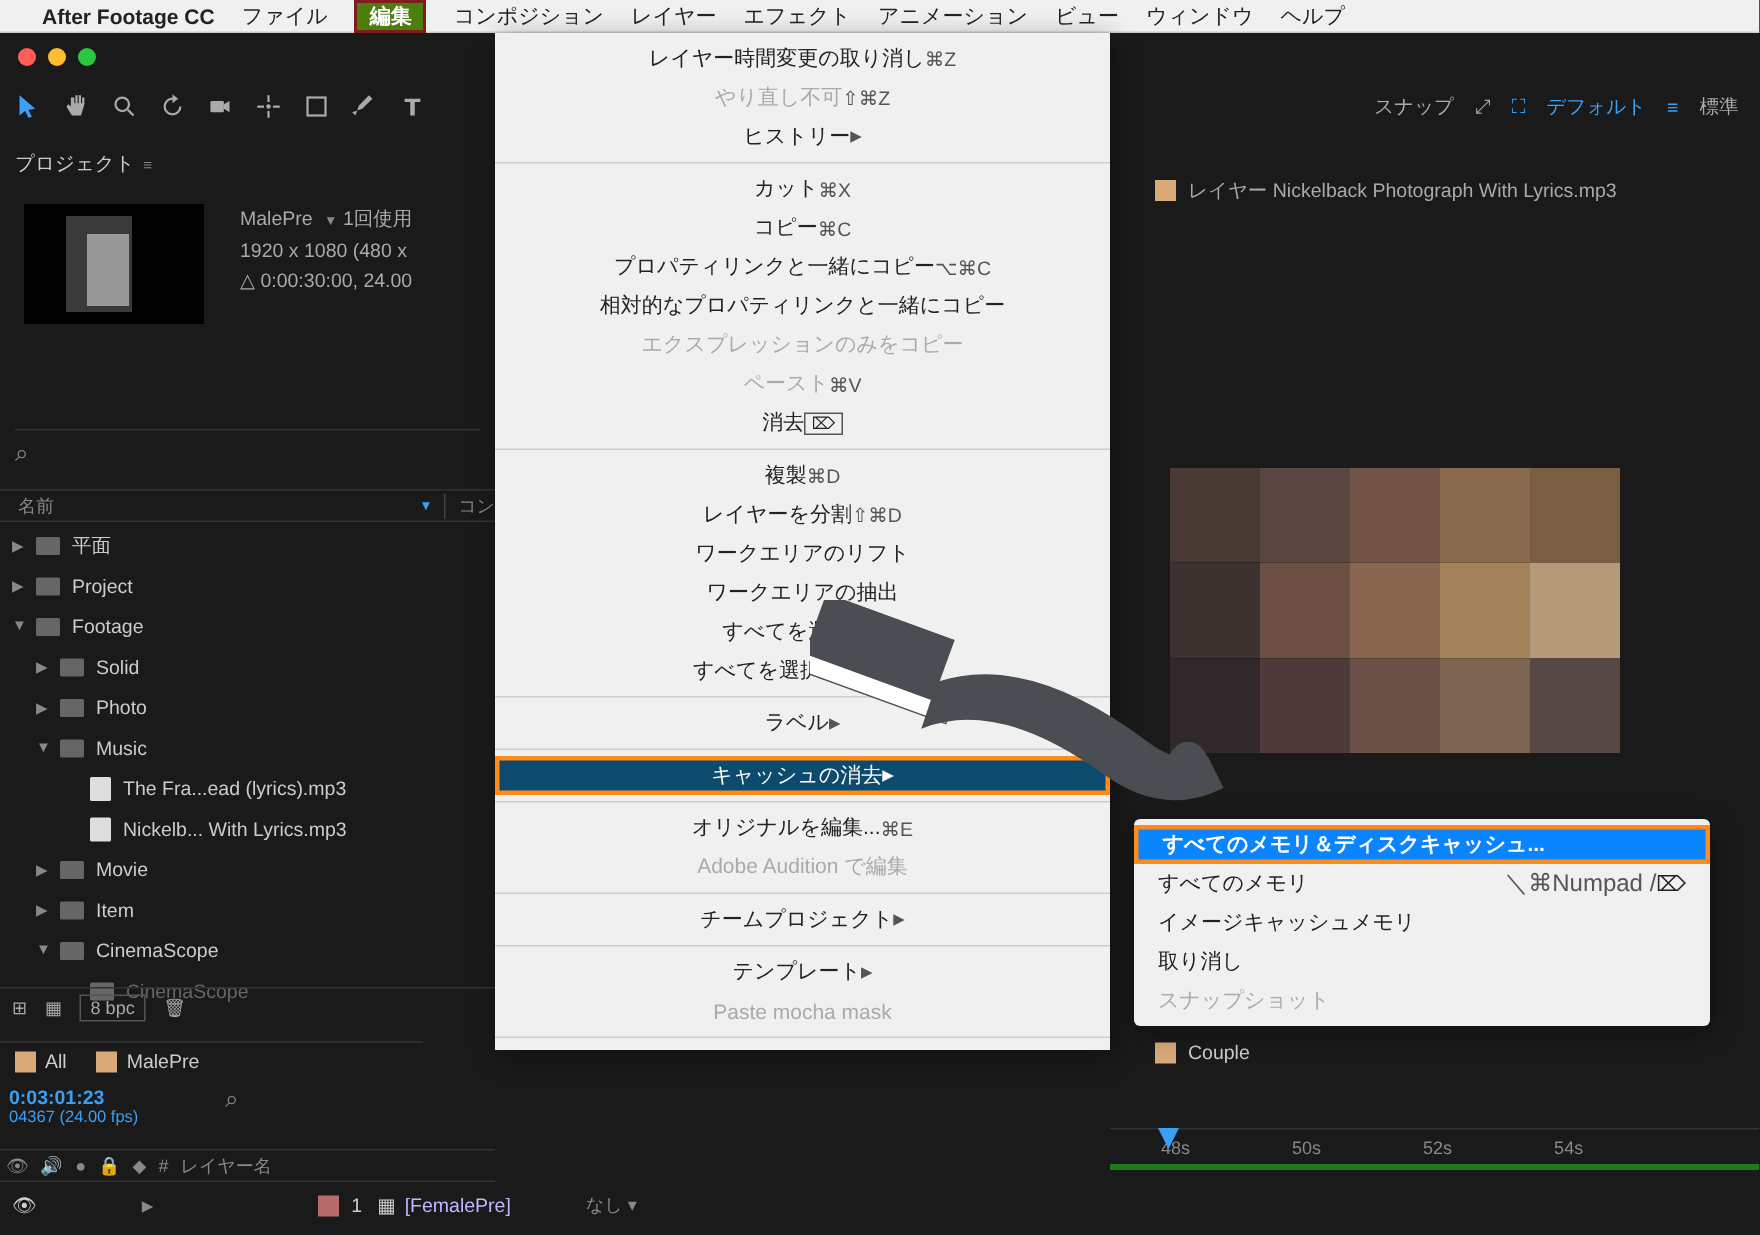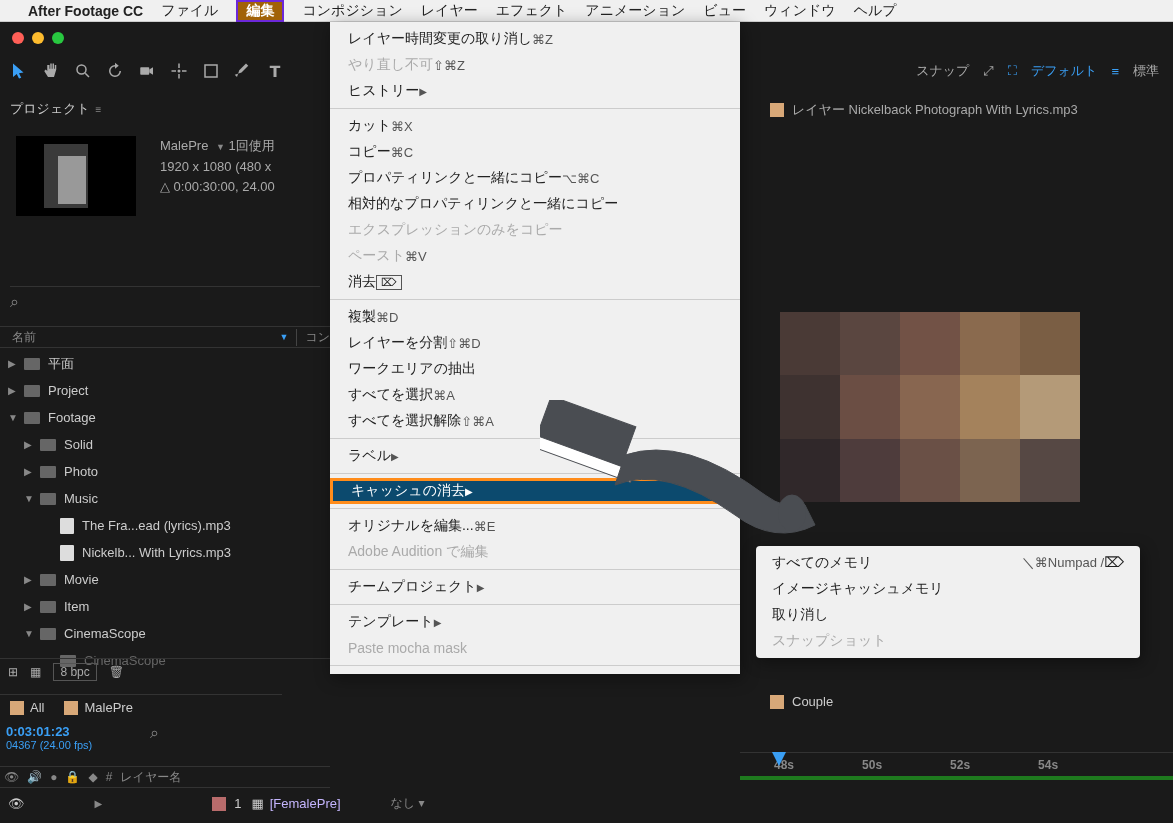--- a/index.html
+++ b/index.html
@@ -2,21 +2,21 @@
 <html><head>
 <meta charset="utf-8">
 <style>
 * { margin: 0; padding: 0; box-sizing: border-box; font-family: -apple-system, "Helvetica Neue", Arial, sans-serif; }
 body { background: #1a1a1a; width: 1173px; height: 823px; overflow: hidden; position: relative; color: #ccc; font-size: 13px; }
 
 .menubar { background: #f0f0f0; height: 22px; display: flex; align-items: center; padding: 0 10px; color: #222; font-size: 14px; gap: 18px; border-bottom: 1px solid #ccc; }
 .menubar .apple { font-size: 16px; }
 .menubar span { cursor: default; }
 .menubar .appname { font-weight: 600; }
-.menubar .active { background: #a16207; color: #fff; border: 2px solid #6d28d9; padding: 0 8px; height: 22px; display: inline-flex; align-items: center; font-weight: 700; }
+.menubar .active { background: #4d7c0f; color: #fff; border: 2px solid #7f1d1d; padding: 0 8px; height: 22px; display: inline-flex; align-items: center; font-weight: 700; }
 
 .traffic { position: absolute; top: 32px; left: 12px; display: flex; gap: 8px; }
 .traffic div { width: 12px; height: 12px; border-radius: 50%; }
 .traffic .r { background: #ff5f57; }
 .traffic .y { background: #febc2e; }
 .traffic .g { background: #28c840; }
 
 .toolbar { position: absolute; top: 56px; left: 0; height: 30px; display: flex; align-items: center; padding: 0 10px; gap: 14px; color: #aaa; }
 .toolbar svg, .toolbar .ico { width: 18px; height: 18px; fill: #aaa; }
 .toolbar .sel { fill: #3a9ff5; }
@@ -67,50 +67,50 @@
 .layercols { position: absolute; top: 766px; left: 0; width: 330px; height: 22px; border-top: 1px solid #333; border-bottom: 1px solid #333; display: flex; align-items: center; color: #888; font-size: 12px; gap: 8px; padding: 0 4px; }
 .layercols .eye::before { content: "👁"; font-size: 12px; filter: grayscale(1); }
 
 .layerrow { position: absolute; top: 790px; left: 0; width: 760px; height: 27px; display: flex; align-items: center; font-size: 13px; color: #ccc; }
 .layerrow .sw { width: 14px; height: 14px; background: #b86b6b; margin: 0 8px 0 110px; }
 .layerrow .bracket { color: #c4b5fd; }
 .layerrow .dd { color: #888; margin: 0 50px; font-size: 12px; }
 
 
 .menu { position: absolute; top: 22px; left: 330px; width: 410px; background: #f0f0f0; color: #222; font-size: 14px; box-shadow: 2px 4px 16px rgba(0,0,0,.4); padding: 4px 0; }
-.menu .item { height: 26px; display: flex; align-items: center; padding: 0 18px; justify-content: flex-start; }
+.menu .item { height: 26px; display: flex; align-items: center; padding: 0 18px; justify-content: center; }
 .menu .disabled { color: #aaa; }
 .menu .sep { height: 1px; background: #ccc; margin: 4px 0; }
 .menu .sc { color: #555; font-size: 13px; }
 .menu .sub::after { content: "▶"; font-size: 10px; color: #555; }
 .menu .hl { background: #0c4a6e; color: #fff; border: 3px solid #ff8c1a; }
 .menu .hl::after { color: #fff; }
 .menu .delicon { border: 1px solid #555; padding: 0 4px; font-size: 11px; }
 
 
 .submenu { position: absolute; top: 546px; left: 756px; width: 384px; background: #f0f0f0; color: #222; font-size: 14px; box-shadow: 2px 4px 16px rgba(0,0,0,.4); padding: 4px 0; border-radius: 4px; }
 .submenu .item { height: 26px; display: flex; align-items: center; padding: 0 16px; justify-content: space-between; }
 .submenu .hl { background: #0a84ff; color: #fff; border: 3px solid #ff8c1a; font-weight: 600; }
 .submenu .disabled { color: #aaa; }
-.submenu .sc { color: #555; font-size: 13px; }
-
-
-.layerlabel { position: absolute; top: 101px; left: 770px; color: #aaa; display: flex; align-items: center; gap: 8px; }
+.submenu .sc { color: #555; font-size: 16px; }
+
+
+.layerlabel { position: absolute; top: 118px; left: 770px; color: #aaa; display: flex; align-items: center; gap: 8px; }
 .layerlabel .sw { width: 14px; height: 14px; background: #d8a878; }
 
 .preview { position: absolute; top: 312px; left: 780px; width: 300px; height: 190px; background: #000; display: grid; grid-template-columns: repeat(5,1fr); grid-template-rows: repeat(3,1fr); }
 .preview div:nth-child(1){background:#4a3a36}.preview div:nth-child(2){background:#5a4640}.preview div:nth-child(3){background:#725246}.preview div:nth-child(4){background:#8a6a4e}.preview div:nth-child(5){background:#7a5e44}
 .preview div:nth-child(6){background:#3e3230}.preview div:nth-child(7){background:#6b4e44}.preview div:nth-child(8){background:#886650}.preview div:nth-child(9){background:#a4825c}.preview div:nth-child(10){background:#b49a78}
 .preview div:nth-child(11){background:#30282a}.preview div:nth-child(12){background:#4e3c3c}.preview div:nth-child(13){background:#6a5046}.preview div:nth-child(14){background:#7c6450}.preview div:nth-child(15){background:#564844}
 
 .tabs2 { position: absolute; top: 694px; left: 770px; display: flex; align-items: center; gap: 8px; }
 .tabs2 .sw { width: 14px; height: 14px; background: #d8a878; }
 
 .ruler { position: absolute; top: 752px; left: 740px; right: 0; height: 24px; border-top: 1px solid #333; display: flex; align-items: center; color: #888; font-size: 12px; }
-.ruler span { margin: 0 34px; font-weight: bold; }
+.ruler span { margin: 0 34px; }
 .playline { position: absolute; top: 776px; left: 740px; right: 0; height: 4px; background: linear-gradient(#1e7a1e,#1e7a1e); }
 .playhead { position: absolute; top: 752px; left: 772px; width: 14px; height: 14px; background: #3a9ff5; clip-path: polygon(0 0,100% 0,50% 100%); }
 
 
 .hand { position: absolute; top: 400px; left: 540px; width: 280px; height: 170px; pointer-events: none; }
 </style>
 </head>
 <body>
 
 <div class="menubar">
@@ -385,20 +385,23 @@
     <div class="sep"></div>
     <div class="item">
       <span>複製</span>
       <span class="sc">⌘D</span>
     </div>
     <div class="item">
       <span>レイヤーを分割</span>
       <span class="sc">⇧⌘D</span>
     </div>
     <div class="item">
+      <span>ワークエリアのリフト</span>
+    </div>
+    <div class="item">
       <span>ワークエリアの抽出</span>
     </div>
     <div class="item">
       <span>すべてを選択</span>
       <span class="sc">⌘A</span>
     </div>
     <div class="item">
       <span>すべてを選択解除</span>
       <span class="sc">⇧⌘A</span>
     </div>
@@ -426,20 +429,24 @@
     <div class="item sub">
       <span>テンプレート</span>
     </div>
     <div class="item disabled">
       <span>Paste mocha mask</span>
     </div>
     <div class="sep"></div>
   </div>
 
 <div class="submenu" id="submenu">
+    <div class="item hl">
+      <span>すべてのメモリ＆ディスクキャッシュ...</span>
+      <span></span>
+    </div>
     <div class="item">
       <span>すべてのメモリ</span>
       <span><span class="sc">＼⌘Numpad /</span><span class="delicon">⌦</span></span>
     </div>
     <div class="item">
       <span>イメージキャッシュメモリ</span>
       <span></span>
     </div>
     <div class="item">
       <span>取り消し</span>

